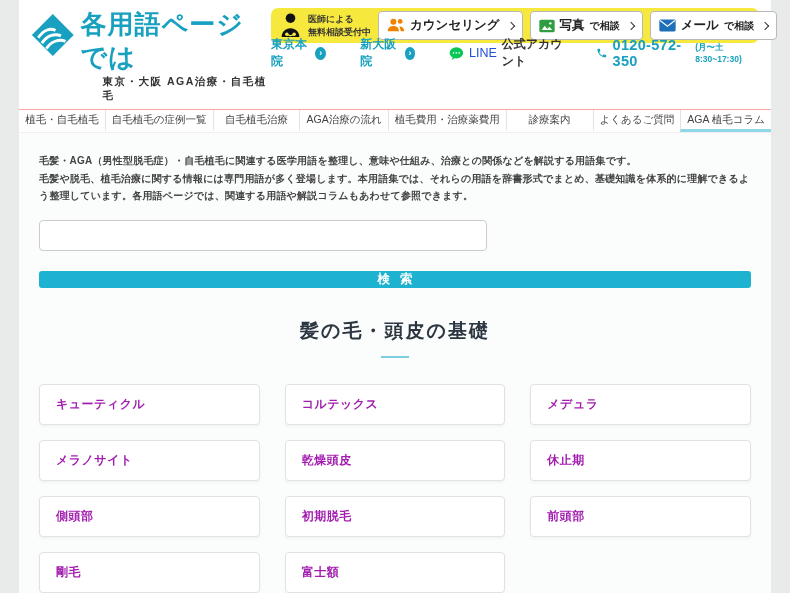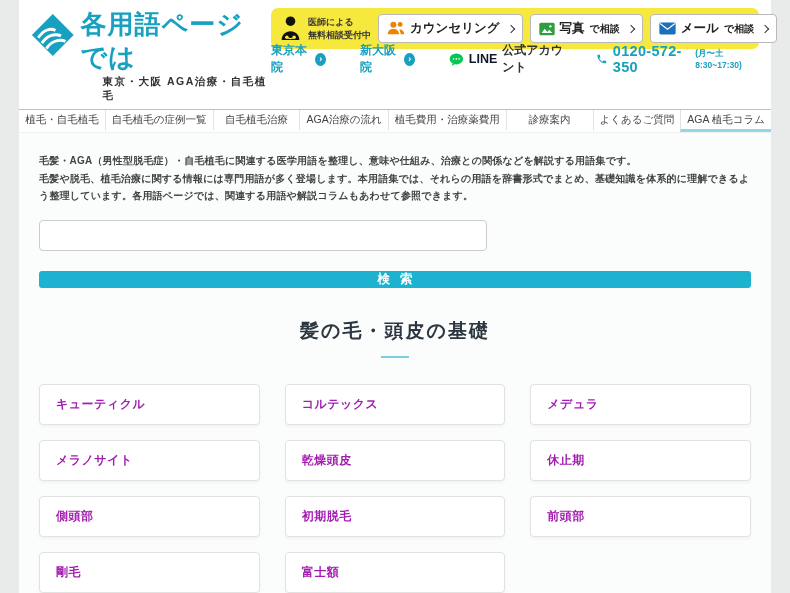--- a/index.html
+++ b/index.html
@@ -30,21 +30,21 @@
   }
   .logo-tagline {
     color: #333; font-size: 10.5px; font-weight: bold;
     letter-spacing: 1.5px; margin-top: 2px; padding-left: 22px;
   }
 
   .header-right { width: 488px; display: flex; flex-direction: column; }
   .consult-banner {
     background: #f7e83e; border-radius: 7px;
     display: flex; align-items: center;
-    padding: 5px 7px; gap: 7px; height: 41px;
+    padding: 5px 7px; gap: 7px; height: 35px;
   }
   .doctor-wrap { display: flex; align-items: center; gap: 5px; }
   .banner-label { font-size: 9px; font-weight: bold; color: #333; line-height: 1.35; white-space: nowrap; }
   .consult-btn {
     background: #fff; border: 1px solid #b9b9b9; border-radius: 4px;
     display: flex; align-items: center; gap: 5px;
     height: 29px; padding: 0 8px; cursor: pointer;
     font-size: 12px; color: #222; white-space: nowrap; flex: 1;
     justify-content: center;
   }
@@ -59,21 +59,21 @@
   }
   .clinic-link {
     display: flex; align-items: center; gap: 5px; cursor: pointer;
     color: #17a0bf; font-size: 12px; font-weight: bold; margin-right: 34px;
   }
   .arrow-circle {
     width: 13px; height: 13px; border-radius: 50%; background: #17a0bf;
     color: #fff; font-size: 9px; line-height: 13px; text-align: center; font-weight: bold;
   }
   .line-link { display: flex; align-items: center; gap: 5px; cursor: pointer; margin-right: 28px; }
-  .line-brand { color: #0f172a; font-size: 12.5px; font-weight: bold; }
+  .line-brand { color: #1d4ed8; font-size: 12.5px; font-weight: normal; }
   .line-rest { color: #333; font-size: 12px; font-weight: bold; }
   .phone { display: flex; align-items: center; gap: 5px; color: #17a0bf; }
   .phone-number { font-size: 14.5px; font-weight: bold; letter-spacing: 0.3px; }
   .phone-hours { font-size: 8.5px; font-weight: bold; }
 
   
   .nav {
     display: flex; border-top: 1px solid #fca5a5; border-bottom: 1px solid #f0f0f0;
     margin-top: 6px; height: 35px;
   }

